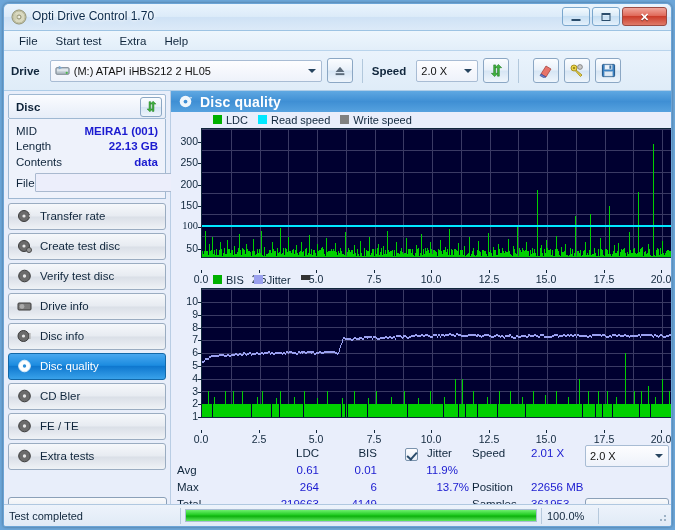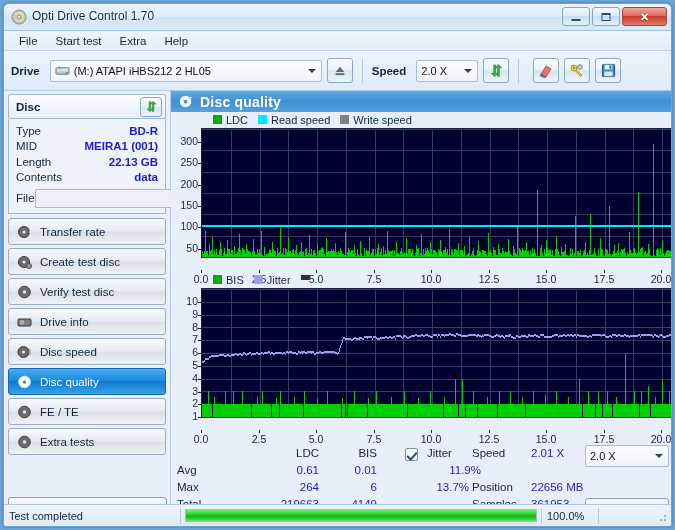--- a/index.html
+++ b/index.html
@@ -286,24 +286,20 @@
         <span class="t">Disc</span>
         <span class="sq-btn" style="margin:0;width:22px;height:20px">
           <svg width="13" height="13" viewBox="0 0 16 16">
             <path d="M5 2 L5 11 L2.5 11 L6 14.5 L9.5 11 L7 11 L7 2 Z" fill="#3fb23f" stroke="#1d7a1d" stroke-width=".6"></path>
             <path d="M11 14 L11 5 L13.5 5 L10 1.5 L6.5 5 L9 5 L9 14 Z" fill="#3fb23f" stroke="#1d7a1d" stroke-width=".6"></path>
           </svg>
         </span>
       </div>
       <div class="disc-info">
         <div class="row">
-          <span class="k">Type</span>
-          <span class="v">BD-R</span>
-        </div>
-        <div class="row">
           <span class="k">MID</span>
           <span class="v">MEIRA1 (001)</span>
         </div>
         <div class="row">
           <span class="k">Length</span>
           <span class="v">22.13 GB</span>
         </div>
         <div class="row">
           <span class="k">Contents</span>
           <span class="v">data</span>
@@ -352,28 +348,35 @@
             <circle cx="5" cy="8.5" r="2.4" fill="#aaa"></circle>
           </svg>
           <span>Drive info</span>
         </div>
         <div class="navbtn">
           <svg class="ic" viewBox="0 0 16 16">
             <circle cx="6.5" cy="8" r="5.5" fill="#6b6b6b" stroke="#3c3c3c"></circle>
             <circle cx="6.5" cy="8" r="1.6" fill="#e8e8e8"></circle>
             <rect x="12" y="5" width="1.6" height="6" fill="#b0b0b0"></rect>
           </svg>
-          <span>Disc speed</span>
+          <span>Disc info</span>
         </div>
         <div class="navbtn sel">
           <svg class="ic" viewBox="0 0 16 16">
             <circle cx="7.5" cy="8" r="5.8" fill="#ffffff" stroke="#dfeffb"></circle>
             <circle cx="7.5" cy="8" r="1.7" fill="#2f90d8"></circle>
           </svg>
           <span>Disc quality</span>
+        </div>
+        <div class="navbtn">
+          <svg class="ic" viewBox="0 0 16 16">
+            <circle cx="7.5" cy="8" r="5.8" fill="#6b6b6b" stroke="#3c3c3c"></circle>
+            <circle cx="7.5" cy="8" r="1.7" fill="#e8e8e8"></circle>
+          </svg>
+          <span>CD Bler</span>
         </div>
         <div class="navbtn">
           <svg class="ic" viewBox="0 0 16 16">
             <circle cx="7.5" cy="8" r="5.8" fill="#6b6b6b" stroke="#3c3c3c"></circle>
             <circle cx="7.5" cy="8" r="1.7" fill="#e8e8e8"></circle>
           </svg>
           <span>FE / TE</span>
         </div>
         <div class="navbtn">
           <svg class="ic" viewBox="0 0 16 16">
@@ -1002,21 +1005,21 @@
             <div class="bar" style="left: 446px; width: 1px; height: 13px;"></div>
             <div class="bar" style="left: 451px; width: 1px; height: 113px;"></div>
             <div class="bar" style="left: 455px; width: 1px; height: 9px;"></div>
             <div class="bar" style="left: 460px; width: 1px; height: 16px;"></div>
             <div class="bar" style="left: 465px; width: 1px; height: 7px;"></div>
             <div class="readline" style="left: 0px; width: 511px; top: 96px; height: 2px;"></div>
           </div>
         <div id="axes1" style="height:146px;position:relative;">
             <div class="ylab" style="left: 0px; width: 27px; top: 116px;">50</div>
             <div style="position: absolute; left: 27px; width: 3px; height: 1px; background: rgb(16, 38, 60); top: 123px;"></div>
-            <div class="ylab" style="left: 0px; width: 27px; top: 94px;">100</div>
+            <div class="ylab" style="left: 0px; width: 27px; top: 94px; font-family: Liberation Serif, serif;">100</div>
             <div style="position: absolute; left: 27px; width: 3px; height: 1px; background: rgb(16, 38, 60); top: 101px;"></div>
             <div class="ylab" style="left: 0px; width: 27px; top: 73px;">150</div>
             <div style="position: absolute; left: 27px; width: 3px; height: 1px; background: rgb(16, 38, 60); top: 80px;"></div>
             <div class="ylab" style="left: 0px; width: 27px; top: 52px;">200</div>
             <div style="position: absolute; left: 27px; width: 3px; height: 1px; background: rgb(16, 38, 60); top: 59px;"></div>
             <div class="ylab" style="left: 0px; width: 27px; top: 30px;">250</div>
             <div style="position: absolute; left: 27px; width: 3px; height: 1px; background: rgb(16, 38, 60); top: 37px;"></div>
             <div class="ylab" style="left: 0px; width: 27px; top: 9px;">300</div>
             <div style="position: absolute; left: 27px; width: 3px; height: 1px; background: rgb(16, 38, 60); top: 16px;"></div>
             <div class="xlab" style="left: 15px; top: 147px; width: 30px; text-align: center;">0.0</div>
@@ -1661,21 +1664,21 @@
 
       <div class="stats">
         <div class="st" style="left:96px;top:2px;width:52px;text-align:right">LDC</div>
         <div class="st" style="left:158px;top:2px;width:48px;text-align:right">BIS</div>
         <div class="chk" style="left:234px;top:3px"></div>
         <div class="st" style="left:256px;top:2px">Jitter</div>
 
         <div class="st" style="left:6px;top:19px">Avg</div>
         <div class="stv" style="left:96px;top:19px;width:52px">0.61</div>
         <div class="stv" style="left:158px;top:19px;width:48px">0.01</div>
-        <div class="stv" style="left:252px;top:19px;width:58px">11.9%</div>
+        <div class="stv" style="left:229px;top:19px;width:58px">11.9%</div>
 
         <div class="st" style="left:6px;top:36px">Max</div>
         <div class="stv" style="left:96px;top:36px;width:52px">264</div>
         <div class="stv" style="left:158px;top:36px;width:48px">6</div>
         <div class="stv" style="left:240px;top:36px;width:58px">13.7%</div>
 
         <div class="st" style="left:6px;top:53px">Total</div>
         <div class="stv" style="left:90px;top:53px;width:58px">219663</div>
         <div class="stv" style="left:152px;top:53px;width:54px">4149</div>
 

